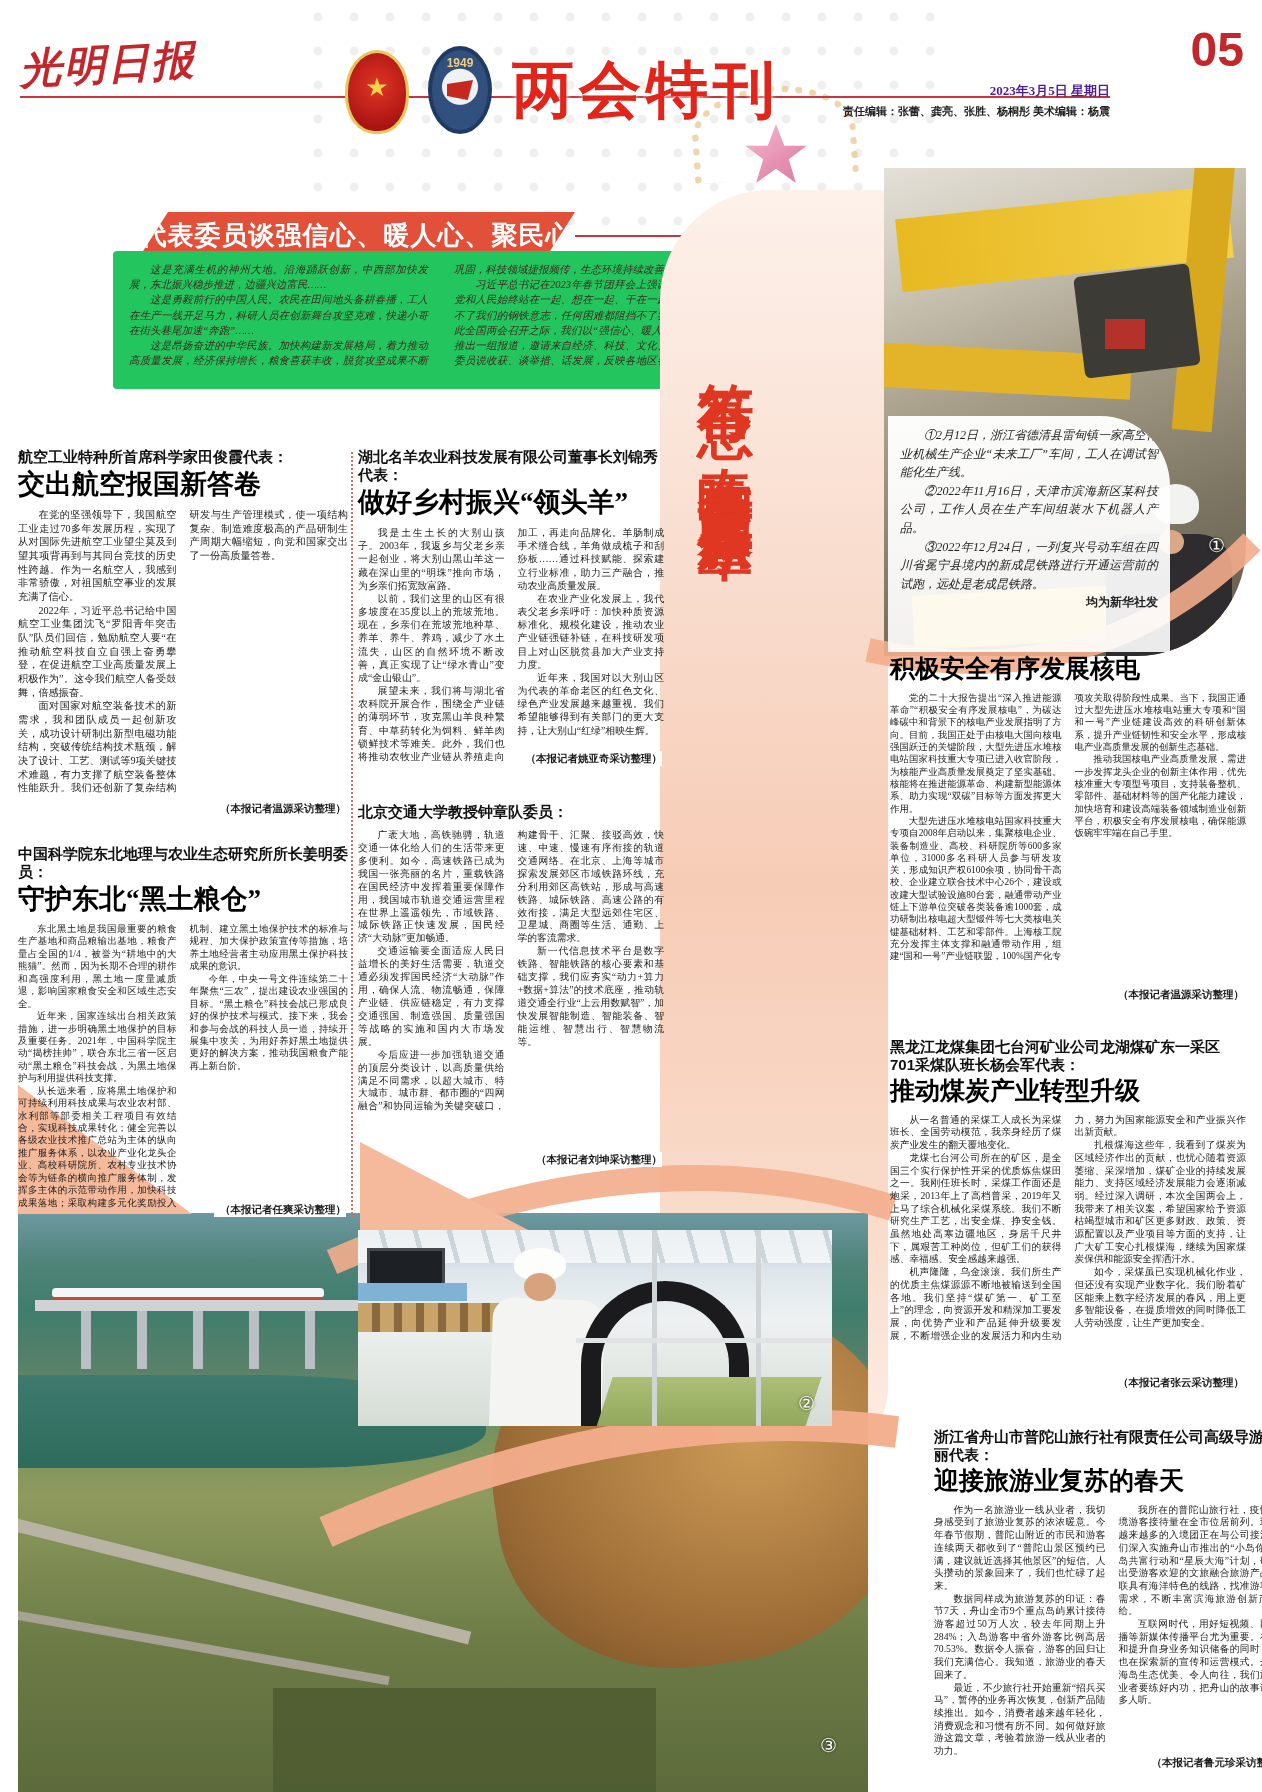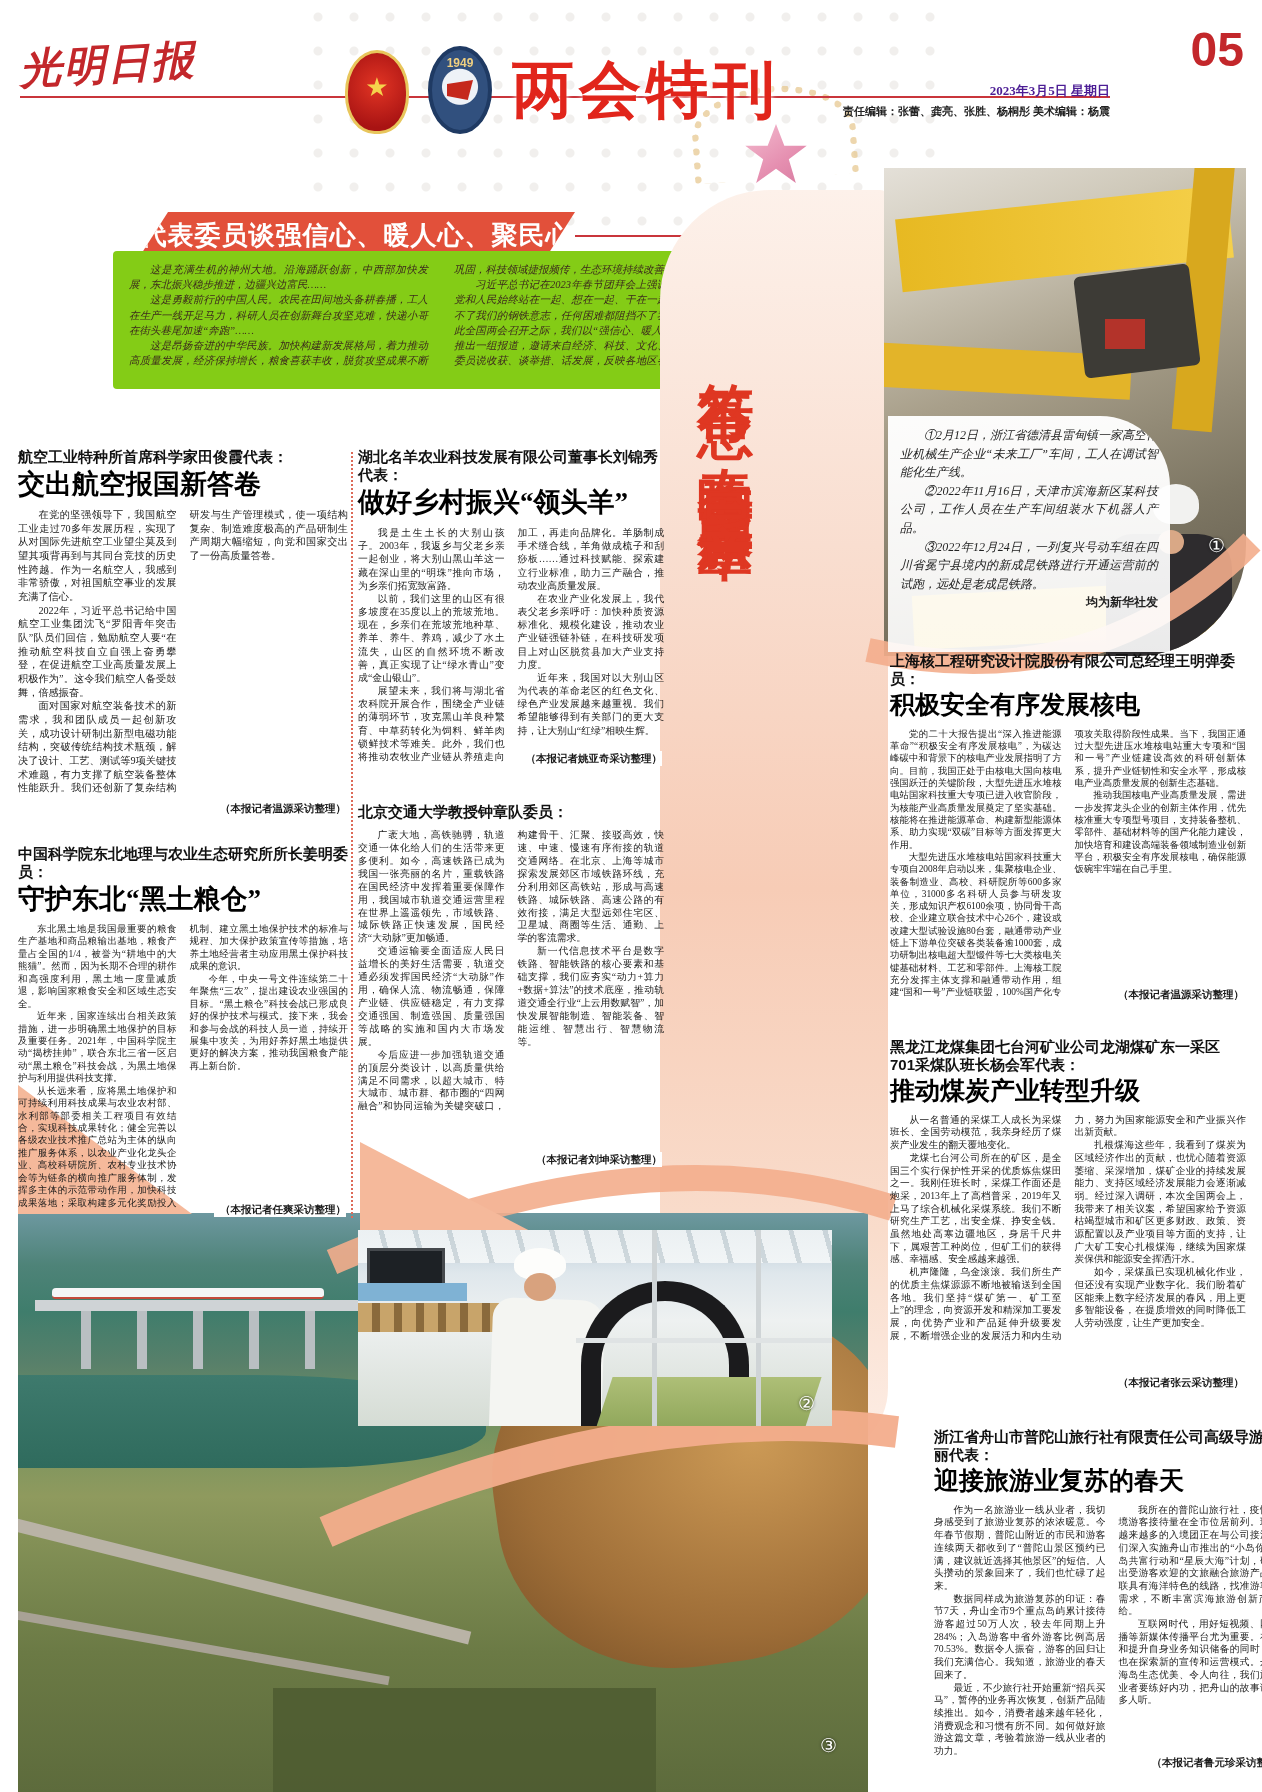--- a/index.html
+++ b/index.html
@@ -31,21 +31,21 @@
     font-family:"Liberation Sans",sans-serif;}
   
   .ribbon{left:138px;top:212px;width:437px;height:47px;background:#e2503a;
     clip-path:polygon(30px 0,100% 0,calc(100% - 30px) 100%,0 100%);
     color:#fff;font-size:26px;font-weight:bold;font-family:"Liberation Sans",sans-serif;
     text-align:center;line-height:47px;letter-spacing:1px;}
   .conn-h{left:575px;top:235px;width:187px;height:2px;background:#c9353b;}
   .conn-v{left:761px;top:204px;width:2px;height:56px;background:#c9353b;}
   .conn-sq{left:752px;top:252px;width:19px;height:19px;background:#c9353b;}
   
-  .intro{left:113px;top:251px;width:656px;height:138px;background:#84cc16;border-radius:4px;box-sizing:border-box;
+  .intro{left:113px;top:251px;width:656px;height:138px;background:#22c55e;border-radius:4px;box-sizing:border-box;
     padding:11px 16px;column-count:2;column-gap:26px;column-fill:auto;font-size:10.5px;line-height:1.45;
     font-style:italic;color:#3c2a1d;text-align:justify;overflow:hidden;}
   .intro p{margin:0;text-indent:2em;}
   
   .peach-band{left:660px;top:190px;width:228px;height:1268px;z-index:0;
     background:linear-gradient(180deg,#fdf1ea 0%,#f9ded0 28%,#f7ccb6 55%,#f9dccb 82%,#fdeee6 100%);
     border-radius:110px 8px 70px 40px;}
   .v-headline{left:686px;top:338px;width:80px;height:980px;z-index:5;writing-mode:vertical-rl;text-orientation:upright;
     color:#df3722;font-size:56px;font-weight:900;letter-spacing:6px;font-family:"Liberation Serif",serif;line-height:80px;}
   
@@ -262,21 +262,20 @@
     <div class="body">
         <p>广袤大地，高铁驰骋，轨道交通一体化给人们的生活带来更多便利。如今，高速铁路已成为我国一张亮丽的名片，重载铁路在国民经济中发挥着重要保障作用，我国城市轨道交通运营里程在世界上遥遥领先，市域铁路、城际铁路正快速发展，国民经济“大动脉”更加畅通。</p>
         <p>交通运输要全面适应人民日益增长的美好生活需要，轨道交通必须发挥国民经济“大动脉”作用，确保人流、物流畅通，保障产业链、供应链稳定，有力支撑交通强国、制造强国、质量强国等战略的实施和国内大市场发展。</p>
         <p>今后应进一步加强轨道交通的顶层分类设计，以高质量供给满足不同需求，以超大城市、特大城市、城市群、都市圈的“四网融合”和协同运输为关键突破口，构建骨干、汇聚、接驳高效，快速、中速、慢速有序衔接的轨道交通网络。在北京、上海等城市探索发展郊区市域铁路环线，充分利用郊区高铁站，形成与高速铁路、城际铁路、高速公路的有效衔接，满足大型远郊住宅区、卫星城、商圈等生活、通勤、上学的客流需求。</p>
         <p>新一代信息技术平台是数字铁路、智能铁路的核心要素和基础支撑，我们应夯实“动力+算力+数据+算法”的技术底座，推动轨道交通全行业“上云用数赋智”，加快发展智能制造、智能装备、智能运维、智慧出行、智慧物流等。</p>
       </div>
     <div class="byline">（本报记者刘坤采访整理）</div>
   </section>
 
   <section class="article a5">
-    <div class="kicker">上海核工程研究设计院股份有限公司总经理王明弹委员：</div>
     <h2 class="title">积极安全有序发展核电</h2>
     <div class="body">
         <p>党的二十大报告提出“深入推进能源革命”“积极安全有序发展核电”，为碳达峰碳中和背景下的核电产业发展指明了方向。目前，我国正处于由核电大国向核电强国跃迁的关键阶段，大型先进压水堆核电站国家科技重大专项已进入收官阶段，为核能产业高质量发展奠定了坚实基础。核能将在推进能源革命、构建新型能源体系、助力实现“双碳”目标等方面发挥更大作用。</p>
         <p>大型先进压水堆核电站国家科技重大专项自2008年启动以来，集聚核电企业、装备制造业、高校、科研院所等600多家单位，31000多名科研人员参与研发攻关，形成知识产权6100余项，协同骨干高校、企业建立联合技术中心26个，建设或改建大型试验设施80台套，融通带动产业链上下游单位突破各类装备逾1000套，成功研制出核电超大型锻件等七大类核电关键基础材料、工艺和零部件。上海核工院充分发挥主体支撑和融通带动作用，组建“国和一号”产业链联盟，100%国产化专项攻关取得阶段性成果。当下，我国正通过大型先进压水堆核电站重大专项和“国和一号”产业链建设高效的科研创新体系，提升产业链韧性和安全水平，形成核电产业高质量发展的创新生态基础。</p>
         <p>推动我国核电产业高质量发展，需进一步发挥龙头企业的创新主体作用，优先核准重大专项型号项目，支持装备整机、零部件、基础材料等的国产化能力建设，加快培育和建设高端装备领域制造业创新平台，积极安全有序发展核电，确保能源饭碗牢牢端在自己手里。</p>
       </div>
     <div class="byline">（本报记者温源采访整理）</div>
   </section>
 
   <section class="article a6">

